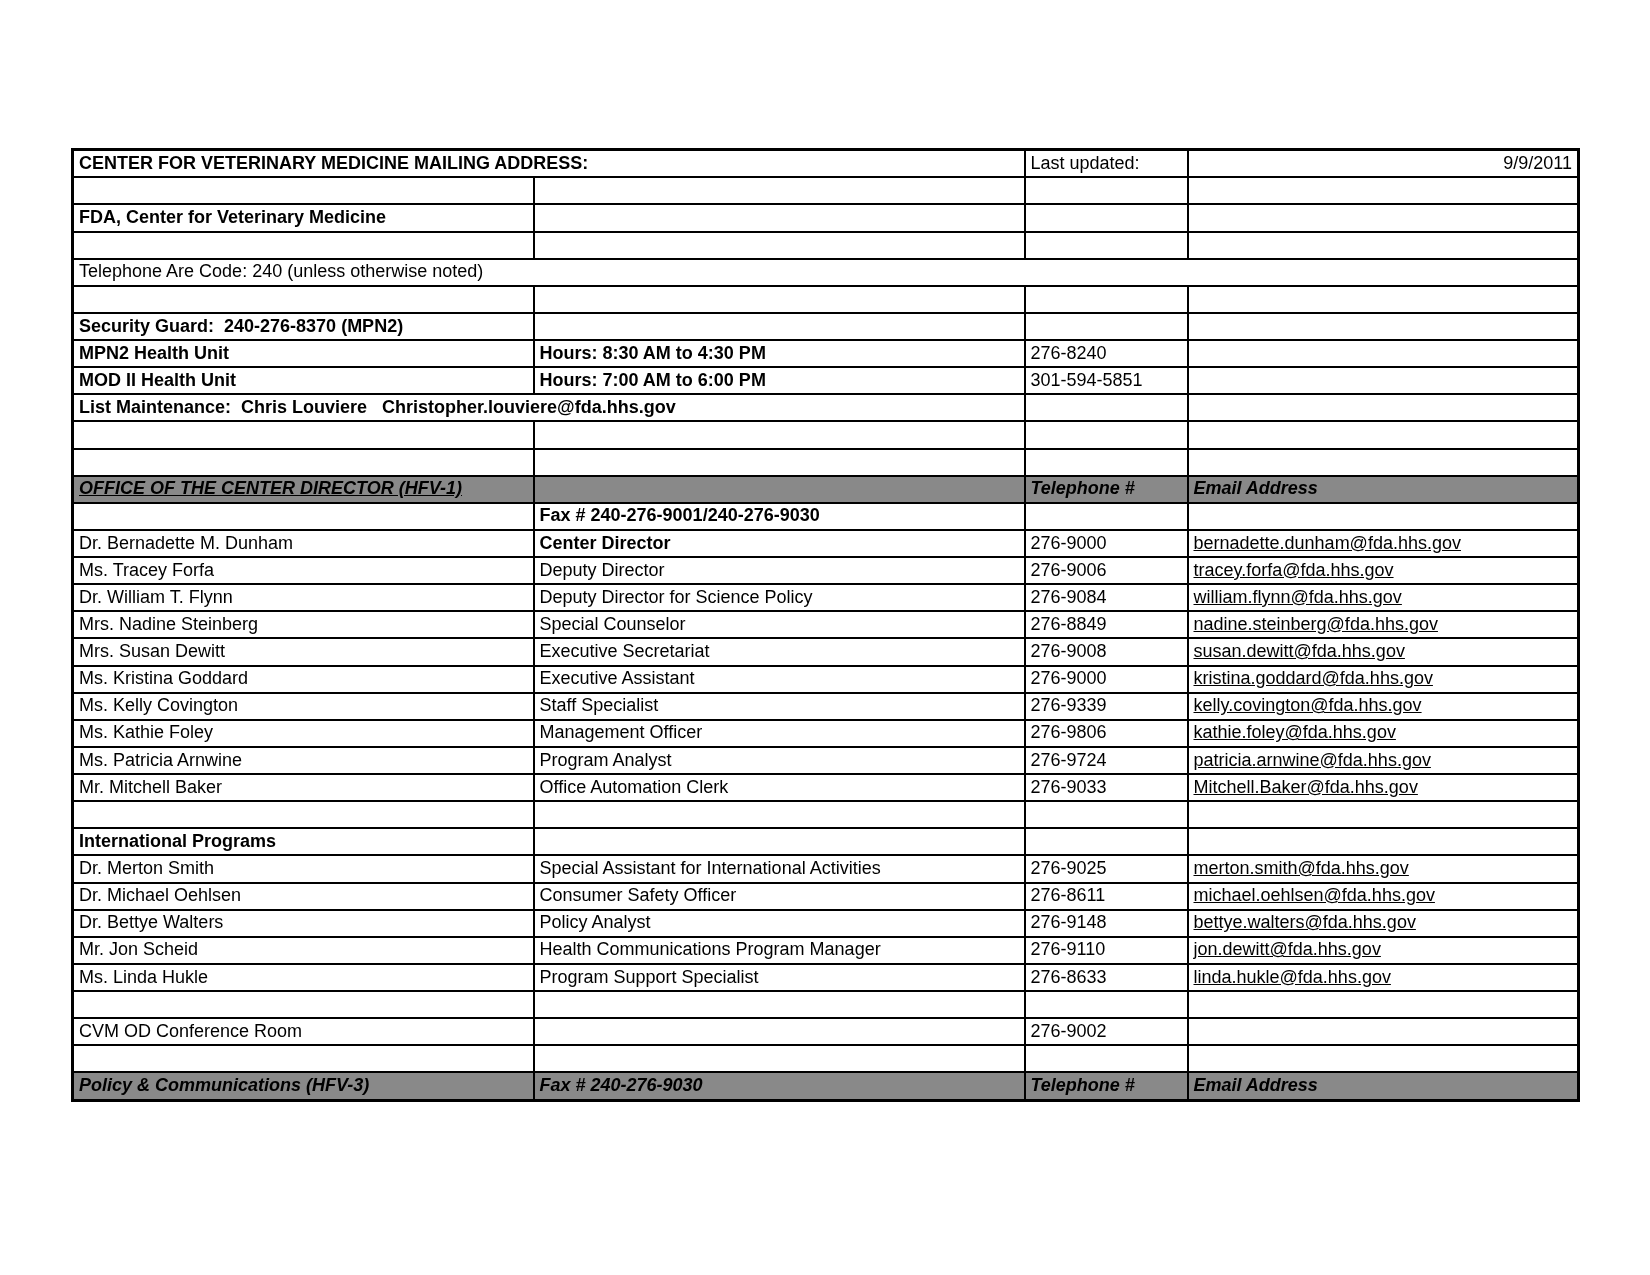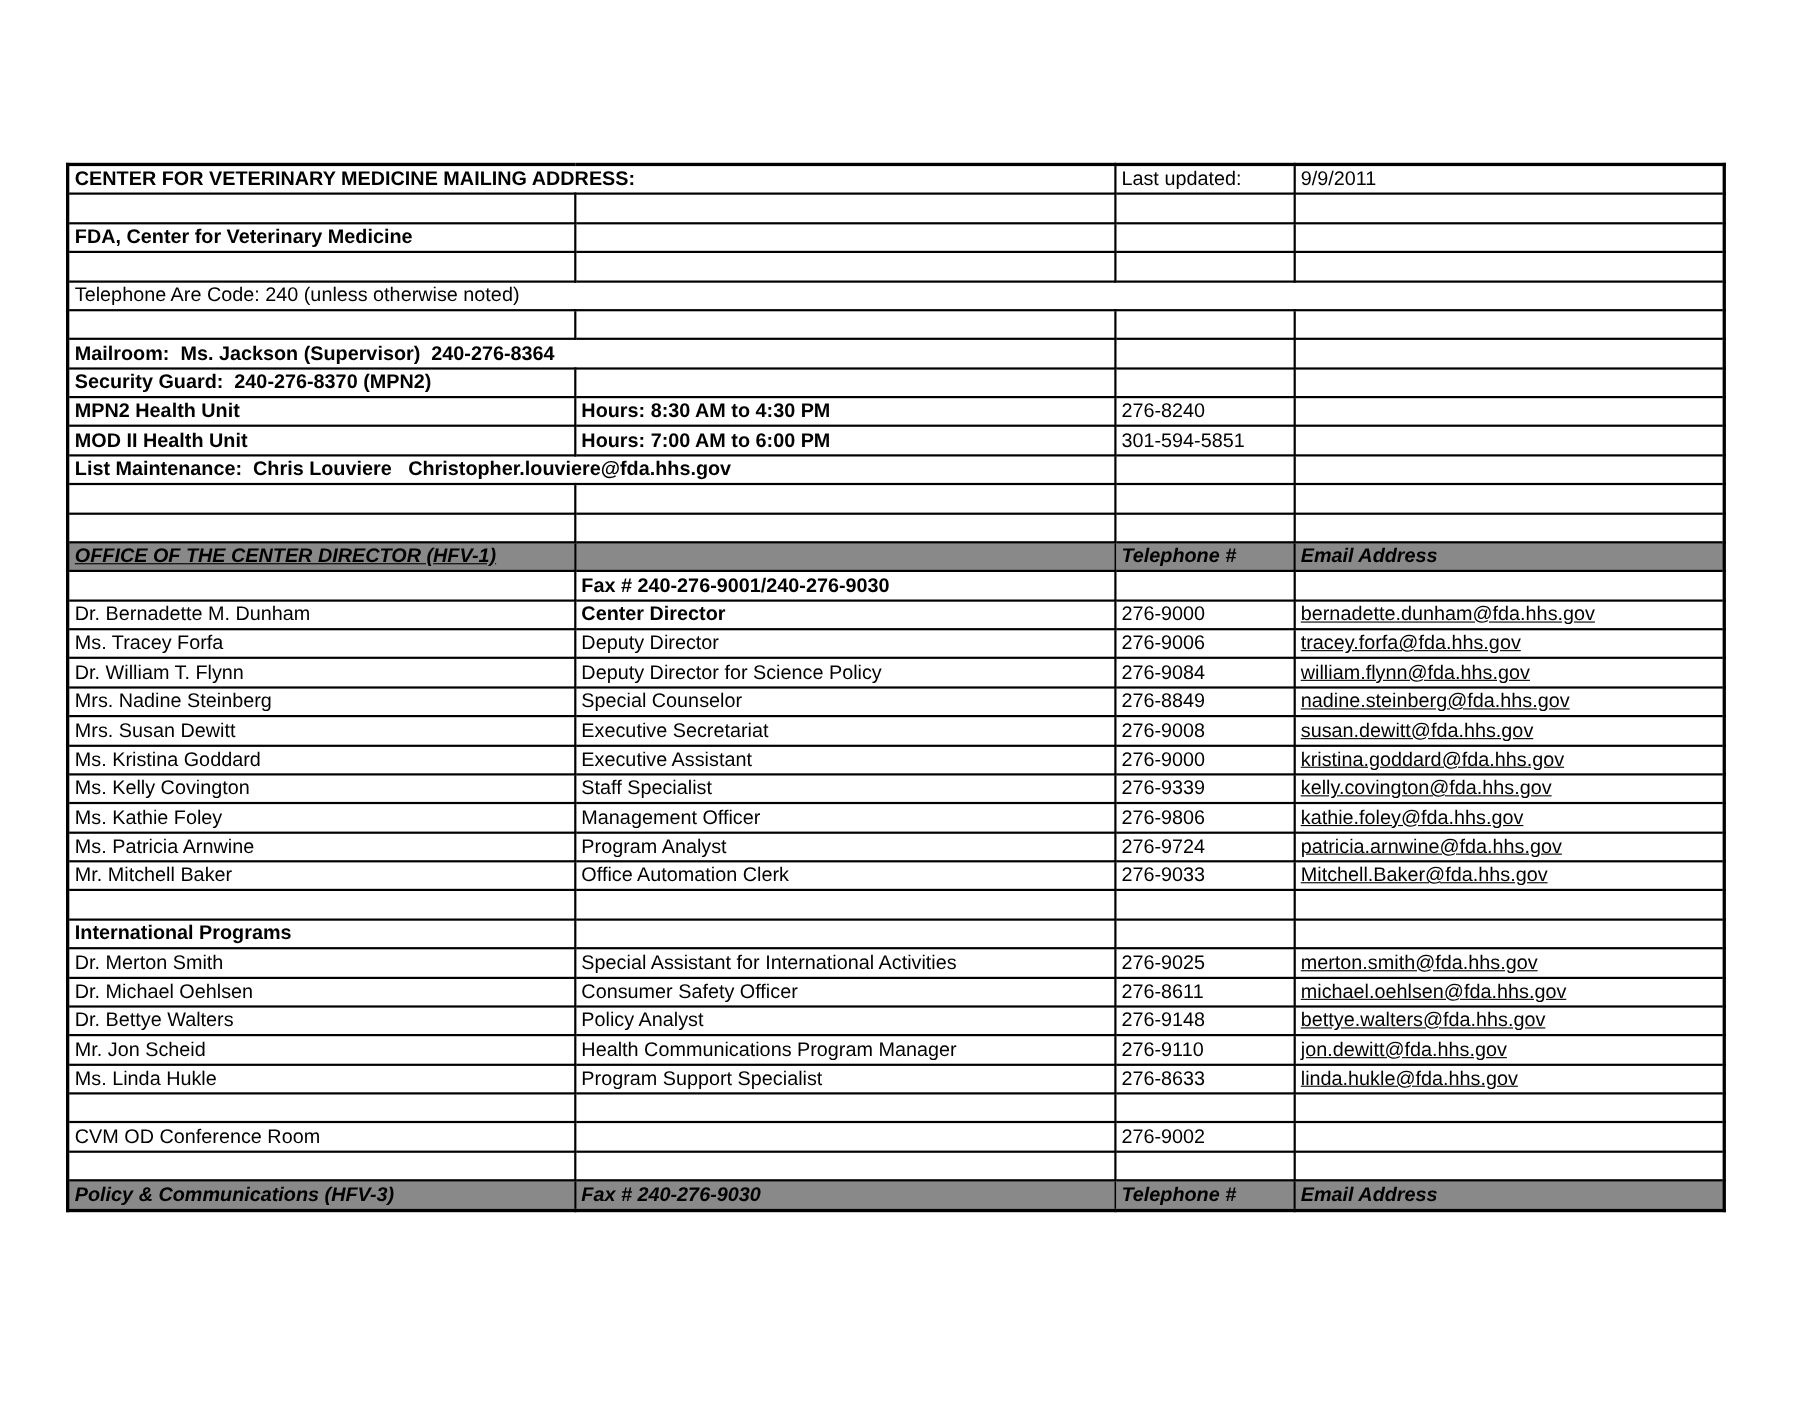--- a/index.html
+++ b/index.html
@@ -10,41 +10,41 @@
   }
   #page {
     position: relative;
     width: 1650px;
     height: 1275px;
     background: #ffffff;
     overflow: hidden;
   }
   table.sheet {
     position: absolute;
-    left: 60px;
+    left: 71px;
     top: 148px;
     width: 1506px;
     height: 954px;
     border-collapse: collapse;
     table-layout: fixed;
     border: 3px solid #000000;
   }
   table.sheet td {
     border: 2px solid #000000;
     padding: 0 5px;
     font-size: 18px;
     line-height: 1.1;
     color: #000000;
     white-space: pre;
     overflow: hidden;
     vertical-align: middle;
     height: 20px;
   }
   td.b      { font-weight: bold; }
-  td.right  { text-align: left; margin-left: 41px; }
+  td.right  { text-align: right; margin-left: 41px; }
   td.red    { color: #dd0000; font-weight: normal; }
   td.phone  { color: #2424c4; margin-left: 11px; }
   td.phoneb { color: #2424c4; font-weight: normal; }
   td.email  { color: #2d2dcc; text-decoration: underline; cursor: pointer; }
   td.gh     { background: #898989; color: #ffffff; font-weight: bold; font-style: italic; }
   td.ghu    { text-decoration: underline; }
 </style>
 </head>
 <body>
 
@@ -83,25 +83,20 @@
         <tr>
           <td colspan="4" class="red">Telephone Are Code: 240 (unless otherwise noted)</td>
         </tr>
         <tr>
           <td></td>
           <td></td>
           <td></td>
           <td></td>
         </tr>
         <tr>
-          <td colspan="2" class="b">Mailroom:  Ms. Jackson (Supervisor)  240-276-8364</td>
-          <td></td>
-          <td></td>
-        </tr>
-        <tr>
           <td class="b">Security Guard:  240-276-8370 (MPN2)</td>
           <td></td>
           <td></td>
           <td></td>
         </tr>
         <tr>
           <td class="b">MPN2 Health Unit</td>
           <td class="b">Hours: 8:30 AM to 4:30 PM</td>
           <td class="phoneb">276-8240</td>
           <td></td>

